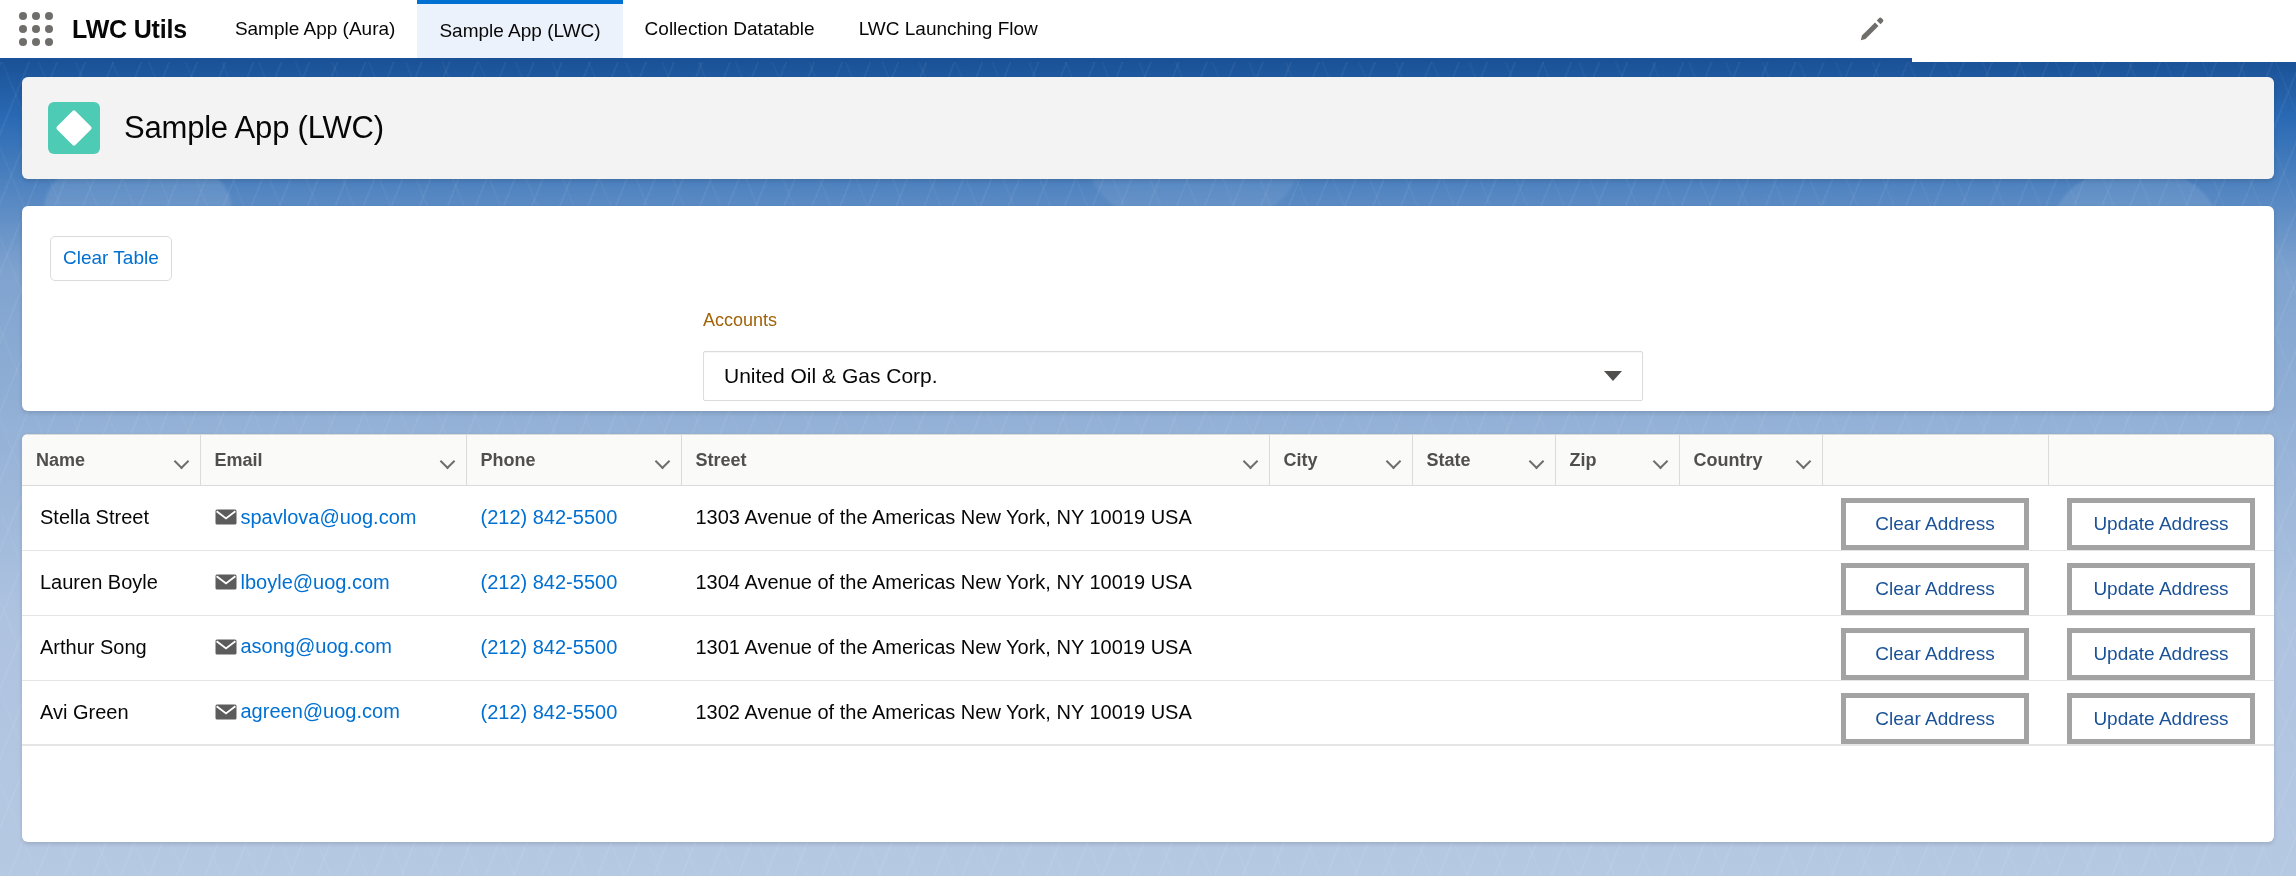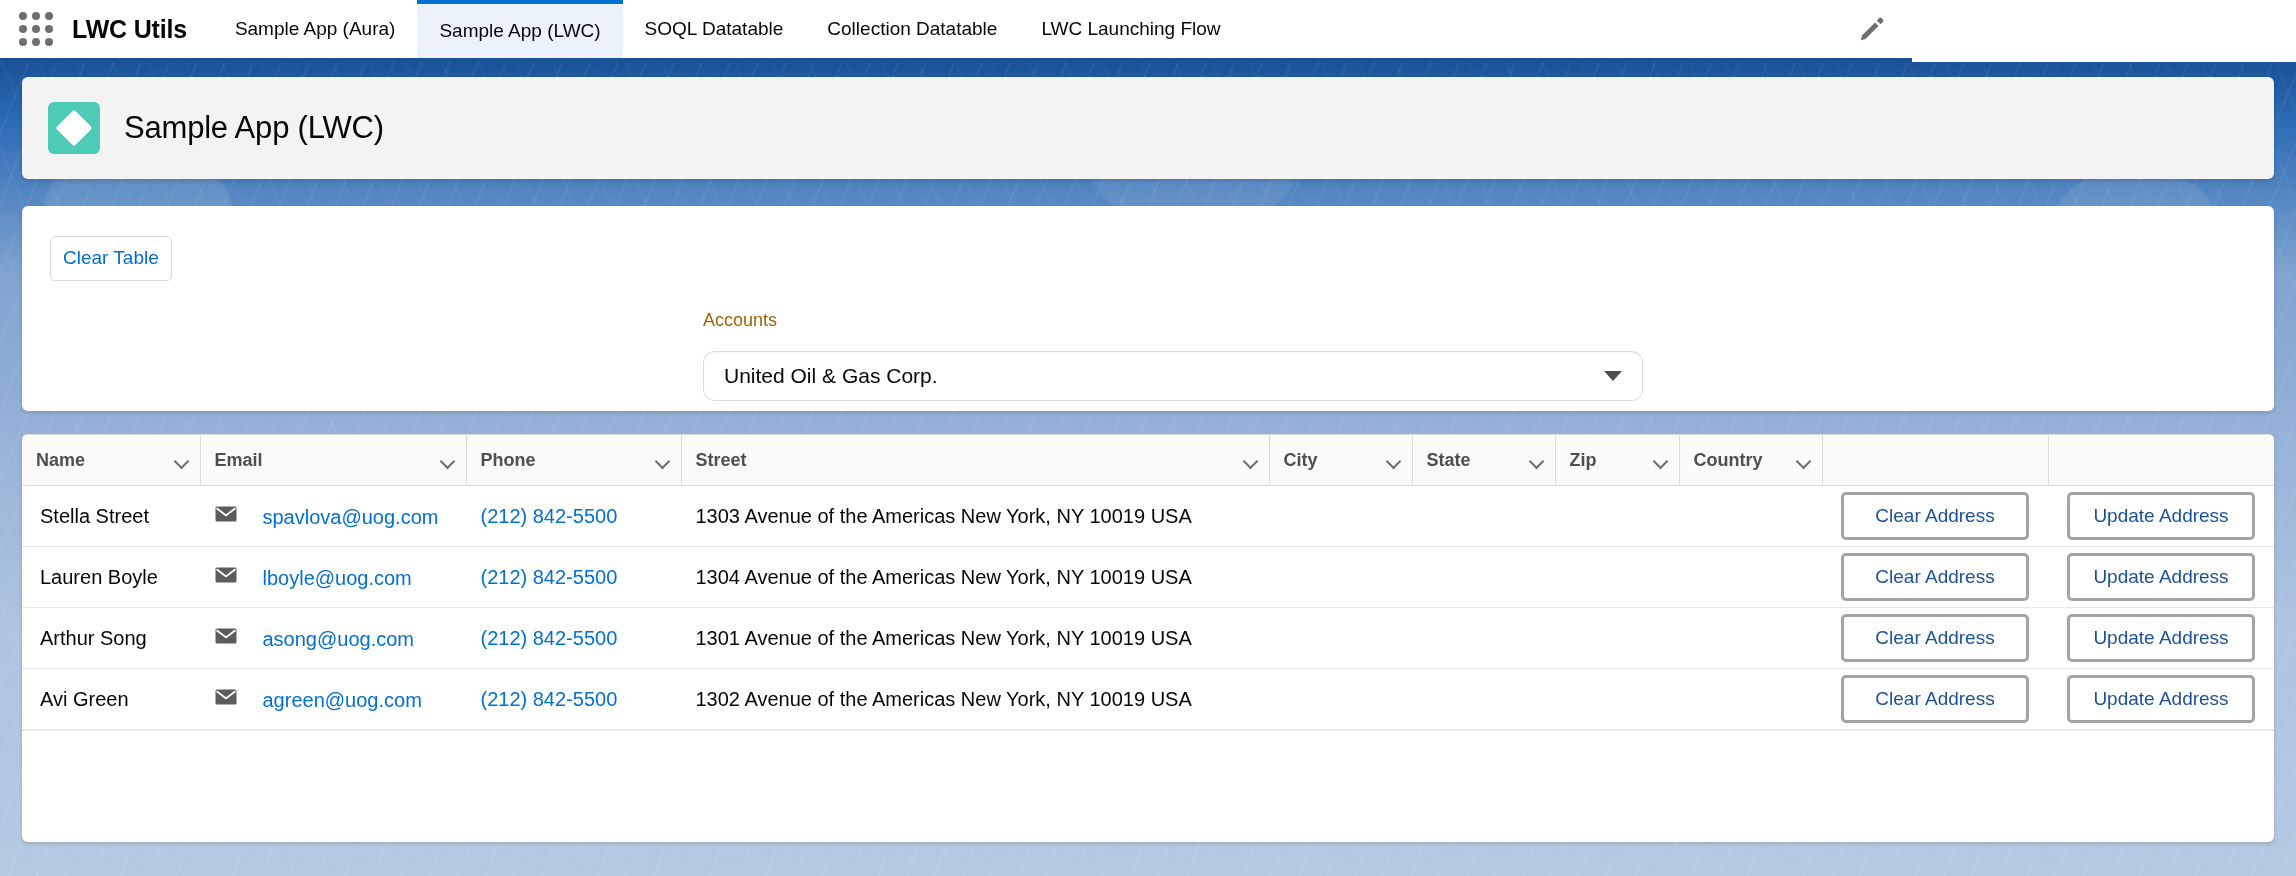--- a/index.html
+++ b/index.html
@@ -109,21 +109,21 @@
     background: #ffffff; border: 1px solid #dddbda; border-radius: 5px;
     color: #0070d2; font-size: 19px; font-family: "Liberation Sans", sans-serif;
     padding: 11px 12px; cursor: pointer; white-space: nowrap; line-height: 1.1;
   }
   .combo-wrap {
     position: absolute; top: 104px; left: 681px; width: 940px;
   }
   .combo-label { font-size: 18px; color: #a16207; margin-bottom: 20px; display: block; }
   .combo-box {
     width: 940px; height: 50px; background: #ffffff;
-    border: 1px solid #dddbda; border-radius: 11px;
+    border: 1px solid #dddbda; border-radius: 2px;
     display: flex; align-items: center; padding: 0 16px 0 20px;
     cursor: pointer; box-shadow: inset 0 1px 0 rgba(0,0,0,0.03);
   }
   .combo-value { flex: 1 1 auto; font-size: 21px; color: #080707; }
   .caret-dn {
     width: 0; height: 0; border-left: 9px solid transparent; border-right: 9px solid transparent;
     border-top: 10px solid #514f4d; flex: 0 0 auto; margin-right: 4px;
   }
 
   
@@ -157,28 +157,28 @@
     border-right: 2px solid #706e6b; border-bottom: 2px solid #706e6b;
     transform: rotate(45deg);
   }
   table.dt tbody td {
     border-bottom: 1px solid #e5e5e5; border-right: 1px solid transparent;
     height: 61px; vertical-align: middle; font-size: 20px; color: #080707;
     padding: 0 10px 0 14px; overflow: hidden; white-space: nowrap; text-overflow: ellipsis;
   }
   table.dt tbody tr:last-child td { border-bottom: 1px solid #e5e5e5; }
   .cell-name { padding-left: 18px !important; }
-  .mail-link { display: inline-flex; align-items: flex-start; gap: 26px; }
+  .mail-link { display: inline-flex; align-items: center; gap: 4px; }
   .env-ico { flex: 0 0 auto; }
   .lnk { color: #0070d2; text-decoration: none; cursor: pointer; font-size: 20px; }
   .cell-action { text-align: center; padding: 0 14px !important; }
   .btn-row {
-    background: #ffffff; border: 3px solid #a3a3a3; border-radius: 5px;
+    background: #ffffff; border: 5px solid #a3a3a3; border-radius: 0;
     color: #1b5297; font-size: 19px; font-family: "Liberation Sans", sans-serif;
-    padding: 10px 0; width: 188px; cursor: pointer; line-height: 1.15; white-space: nowrap;
+    padding: 10px 0; width: 188px; cursor: pointer; line-height: 1.15; white-space: nowrap; margin-top: 12px;
   }
   .table-footer { height: 38px; background: #ffffff; border-top: 1px solid #e5e5e5; }
 </style>
 </head>
 <body>
 
 <div class="topbar">
   <div class="app-launcher">
     <span class="dot-grid">
       <i></i>
@@ -192,23 +192,20 @@
         <i></i>
     </span>
   </div>
   <div class="app-name">LWC Utils</div>
   <nav class="nav-tabs">
     <div class="nav-tab">
         <span>Sample App (Aura)</span>
       </div>
     <div class="nav-tab active">
         <span>Sample App (LWC)</span>
-      </div>
-    <div class="nav-tab">
-        <span>SOQL Datatable</span>
       </div>
     <div class="nav-tab">
         <span>Collection Datatable</span>
       </div>
     <div class="nav-tab">
         <span>LWC Launching Flow</span>
       </div>
   </nav>
   <div class="topbar-right">
     <svg class="pencil-ico" viewBox="0 0 24 24">

